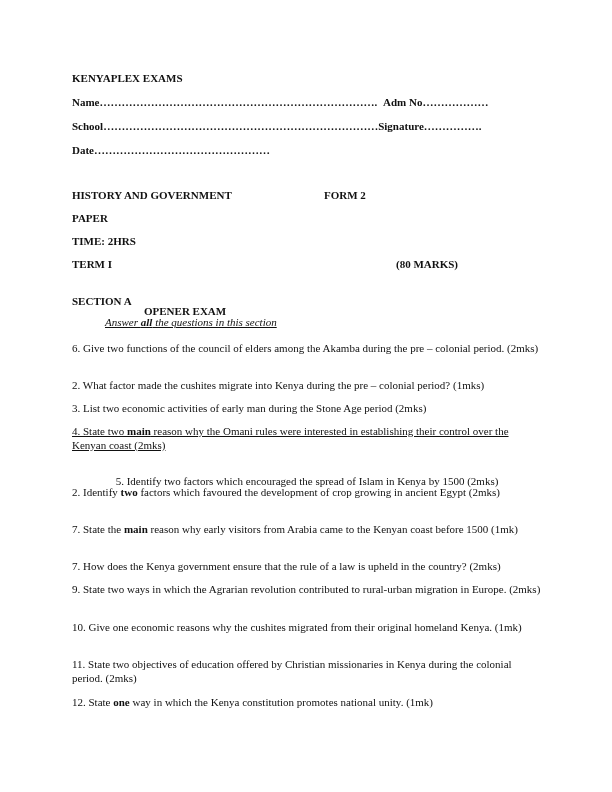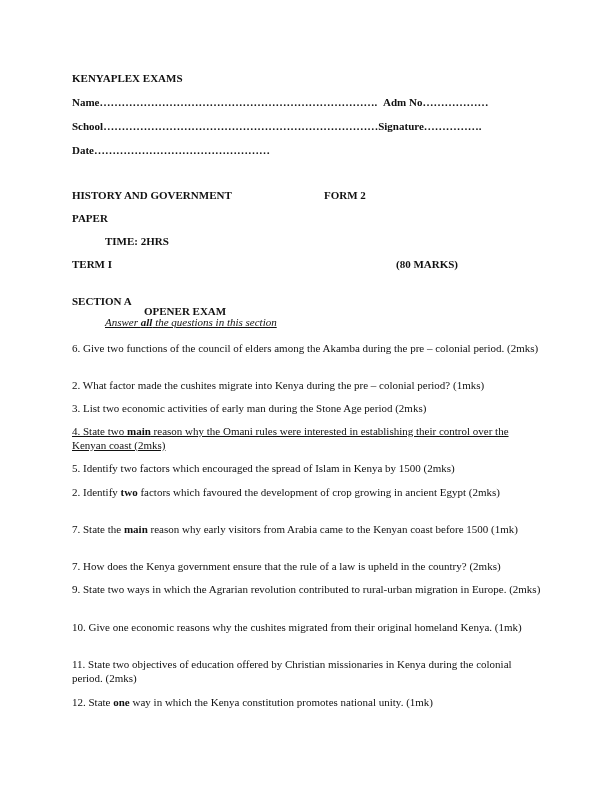--- a/index.html
+++ b/index.html
@@ -52,33 +52,33 @@
 </div>
 
 <div class="line b" style="top:144px;">Date…………………………………………</div>
 
 <div class="line b" style="top:189px;">
   <span>HISTORY AND GOVERNMENT</span>
 </div>
 <div class="abs b" style="top:189px; left:324px; font-size:11px; line-height:13px;">FORM 2</div>
 
 <div class="line b" style="top:212px;">PAPER</div>
-<div class="line b" style="top:235px;margin-left:33px;">TIME: 2HRS</div>
+<div class="line b" style="top:235px;">TIME: 2HRS</div>
 
 <div class="line b" style="top:258px;">TERM I</div>
 <div class="abs b" style="top:272px; left:144px; font-size:11px; line-height:13px;margin-top:33px;">OPENER EXAM</div>
 <div class="abs b" style="top:258px; left:396px; font-size:11px; line-height:13px;">(80 MARKS)</div>
 
 <div class="line b" style="top:295px;">SECTION A</div>
 <div class="line instr" style="top:316px;margin-left:33px;"><span>Answer </span><b>all</b><span> the questions in this section</span></div>
 
 <div class="q" style="top:341px;"><span>6. Give two functions of the council of elders among the Akamba during the pre – colonial period. (2mks)</span></div>
 <div class="q" style="top:378px;"><span>2. What factor made the cushites migrate into Kenya during the pre – colonial period? (1mks)</span></div>
 <div class="q" style="top:401px;"><span>3. List two economic activities of early man during the Stone Age period (2mks)</span></div>
 <div class="q" style="top:424px;text-decoration:underline;"><span>4. State two </span><b>main</b><span> reason why the Omani rules were interested in establishing their control over the Kenyan coast (2mks)</span></div>
-<div class="q" style="top:461px;"><span>5. Identify two factors which encouraged the spread of Islam in Kenya by 1500 (2mks)</span></div>
+<div class="q" style="top:474px;text-align:center;"><span>5. Identify two factors which encouraged the spread of Islam in Kenya by 1500 (2mks)</span></div>
 <div class="q" style="top:485px;"><span>2.  Identify </span><b>two</b><span> factors which favoured the development of crop growing in ancient Egypt (2mks)</span></div>
 <div class="q" style="top:522px;"><span>7. State the </span><b>main</b><span> reason why early visitors from Arabia came to the Kenyan coast before 1500 (1mk)</span></div>
 <div class="q" style="top:559px; width:480px;"><span>7. How does the Kenya government ensure that the rule of a law is upheld in the country? (2mks)</span></div>
 <div class="q" style="top:582px;"><span>9. State two ways in which the Agrarian revolution contributed to rural-urban migration in Europe. (2mks)</span></div>
 <div class="q" style="top:620px;"><span>10. Give one economic reasons why the cushites migrated from their original homeland Kenya. (1mk)</span></div>
 <div class="q" style="top:657px;"><span>11. State two objectives of education offered by Christian missionaries in Kenya during the colonial period. (2mks)</span></div>
 <div class="q" style="top:695px;"><span>12. State </span><b>one</b><span> way in which the Kenya constitution promotes national unity. (1mk)</span></div>
 
 </body></html>

